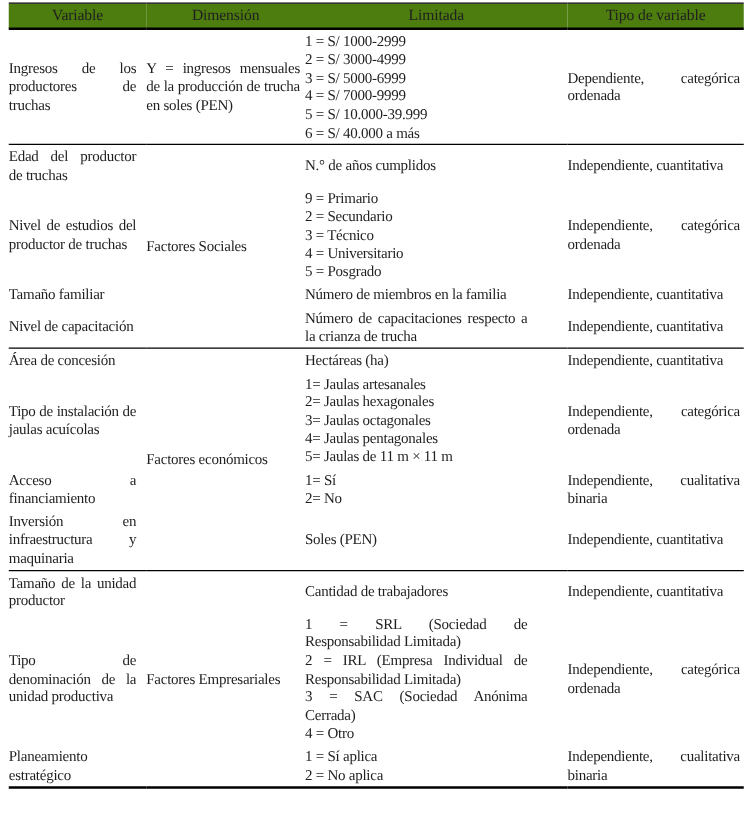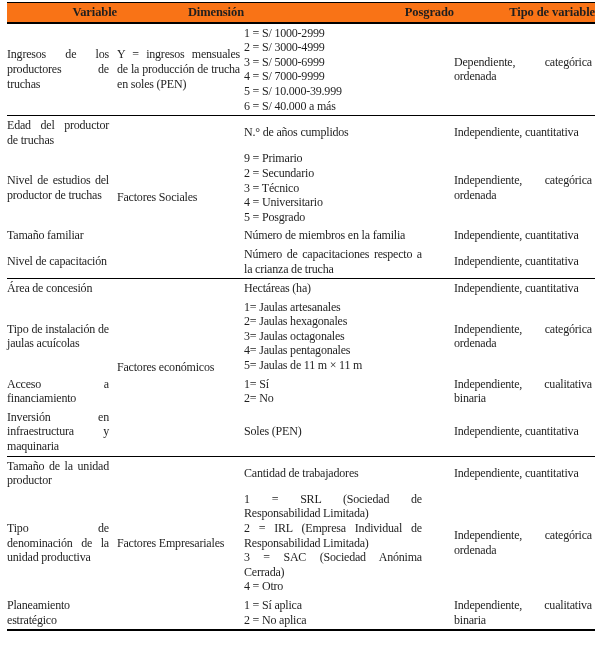--- a/index.html
+++ b/index.html
@@ -25,26 +25,26 @@
     line-height: 14.6px;
     color: #1f1f1f;
     letter-spacing: -0.2px;
   }
   col.c-variable  { width: 110px; }
   col.c-dimension { width: 127px; }
   col.c-indicator { width: 210px; }
   col.c-type      { width: 141px; }
 
   thead th {
-    background: #f97316;
+    background: #4d7c0f;
     border-top: 1px solid #000;
     border-bottom: 2px solid #000;
     font-size: 12.5px;
-    font-weight: bold;
-    text-align: right;
+    font-weight: normal;
+    text-align: center;
     padding: 2px 0;
     letter-spacing: -0.1px;
   }
   tbody { border-bottom: 1px solid #000; }
   tbody.section-last { border-bottom: 2.5px solid #000; }
 
   td {
     vertical-align: middle;
     padding: 2px 0;
     text-align: justify;
@@ -63,21 +63,21 @@
     <colgroup>
       <col class="c-variable">
       <col class="c-dimension">
       <col class="c-indicator">
       <col class="c-type">
     </colgroup>
     <thead>
       <tr>
         <th>Variable</th>
         <th>Dimensión</th>
-        <th>Posgrado</th>
+        <th>Limitada</th>
         <th>Tipo de variable</th>
       </tr>
     </thead>
 
     <tbody>
       <tr>
         <td class="col-variable">Ingresos de los productores de truchas</td>
         <td class="col-dimension">Y = ingresos mensuales de la producción de trucha en soles (PEN)</td>
         <td class="col-indicator">1 = S/ 1000-2999
 2 = S/ 3000-4999

